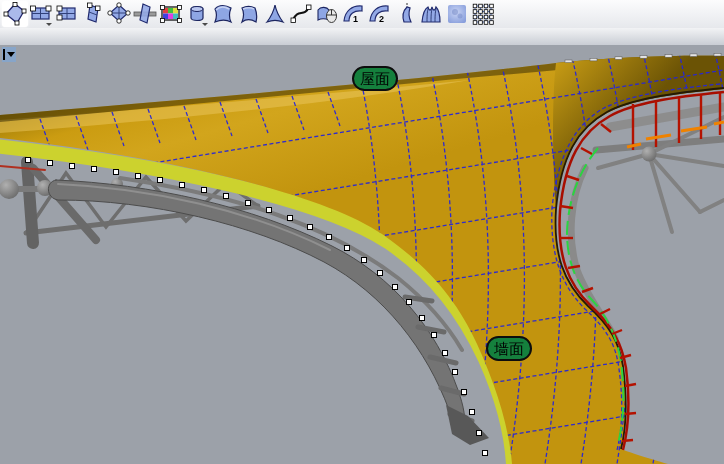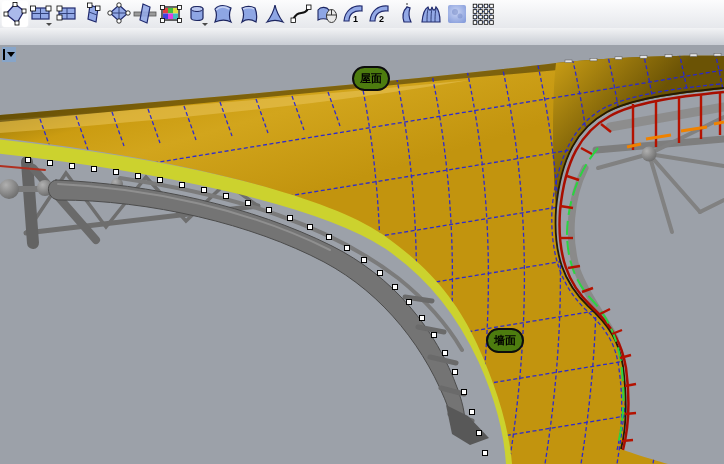--- a/index.html
+++ b/index.html
@@ -11,25 +11,25 @@
             background:linear-gradient(#f2f3f5,#c9cdd4);}
   .tool{width:26px;height:26px;display:flex;align-items:center;justify-content:center;flex:0 0 auto;cursor:pointer;}
   .tool.active{background:#ffffff;border-radius:3px;box-shadow:0 0 3px #fff;}
   .tool svg{display:block;}
   .viewport{position:absolute;left:0;top:45px;width:724px;height:419px;}
   .vp-dd{position:absolute;left:2px;top:47px;width:14px;height:15px;background:#87a5c9;
          display:flex;align-items:center;z-index:5;cursor:pointer;}
   .vp-dd .bar{width:2px;height:11px;background:#000;margin-left:1px;}
   .vp-dd .tri{width:0;height:0;border-left:4px solid transparent;border-right:4px solid transparent;
               border-top:5px solid #000;margin-left:2px;}
-  .callout{position:absolute;z-index:6;background:#4d7c0f;border:2.5px solid #0d0d0d;border-radius:13px;
-           padding:0 6px;height:21px;line-height:21px;font-size:11px;font-weight:bold;color:#000;
+  .callout{position:absolute;z-index:6;background:#15803d;border:2.5px solid #0d0d0d;border-radius:13px;
+           padding:0 6px;height:21px;line-height:21px;font-size:15px;font-weight:normal;color:#000;
            font-family:"Liberation Sans",sans-serif;}
   .callout.roof{left:352px;top:66px;}
-  .callout.wall{left:486px;top:328px;}
+  .callout.wall{left:486px;top:336px;}
 </style>
 </head>
 <body>
 
 <div class="stage">
 
   <div class="toolbar">
     <div class="tool active">
       <svg width="24" height="24" viewBox="0 0 24 24">
         <polygon points="12,2 21,9 14,21 3,12" fill="none" stroke="#fff" stroke-width="4"></polygon>

